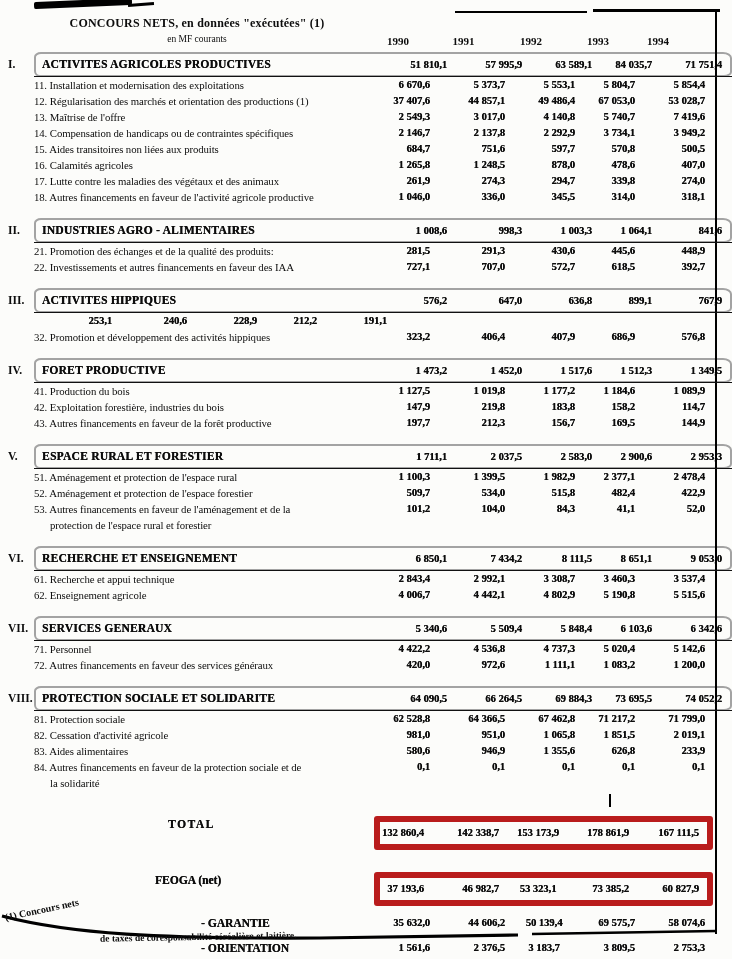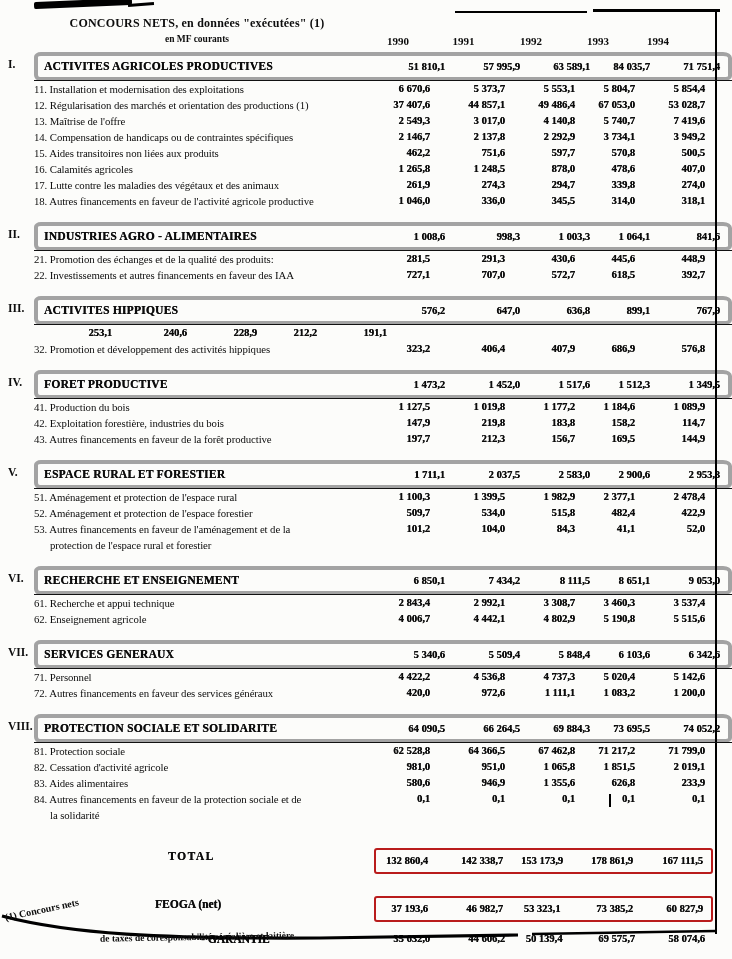--- a/index.html
+++ b/index.html
@@ -11,21 +11,21 @@
   .blob2{position:absolute;left:128px;top:3px;width:26px;height:3px;background:#000;transform:rotate(-4deg);}
   .toprule1{position:absolute;left:455px;top:11px;width:132px;height:2.4px;background:#000;}
   .toprule2{position:absolute;left:593px;top:9px;width:127px;height:2.6px;background:#000;}
   .rightrule{position:absolute;left:715px;top:9px;width:2.4px;height:925px;background:#000;}
   .ticktotal{position:absolute;left:609px;top:794px;width:2px;height:13px;background:#000;}
   .bottomcurve{position:absolute;left:0;top:908px;}
   
   .header-row{display:flex;margin:16px 0 0 8px;}
   .title-block{flex:0 0 332px;box-sizing:border-box;padding-left:46px;text-align:center;}
   .title{font-weight:bold;font-size:12px;letter-spacing:0.2px;}
-  .subtitle{font-weight:bold;font-size:9.5px;margin-top:3px;}
+  .subtitle{font-weight:normal;font-size:9.5px;margin-top:3px;}
   .years{display:flex;flex:0 0 373px;margin-top:19px;}
   .yr{font-weight:bold;font-size:11px;text-align:center;box-sizing:border-box;}
   .y1{flex:0 0 86px;padding-left:30px;}
   .y2{flex:0 0 75px;}
   .y3{flex:0 0 70px;padding-right:10px;}
   .y4{flex:0 0 60px;padding-right:6px;}
   .y5{flex:0 0 70px;padding-right:16px;}
   
   .row{display:flex;margin-left:8px;line-height:16px;align-items:flex-start;}
   .rom{flex:0 0 26px;font-weight:bold;font-size:11.5px;}
@@ -35,39 +35,39 @@
   .num{font-weight:bold;font-size:10.5px;text-align:right;box-sizing:border-box;
        padding-right:8px;white-space:nowrap;text-shadow:0.3px 0 0 currentColor;}
   .c1{flex:0 0 86px;}
   .c2{flex:0 0 75px;}
   .c3{flex:0 0 70px;}
   .c4{flex:0 0 60px;}
   .c5{flex:0 0 70px;}
   .section{margin-top:13px;}
   .section:first-child{margin-top:5px;}
   .sec-row .rom{padding-top:4px;}
-  .sec-box{flex:1;display:flex;border:4px solid #a3a3a3;border-radius:7px 9px 8px 6px / 5px 6px 5px 6px;
+  .sec-box{flex:1;display:flex;border:2px solid #a3a3a3;border-radius:7px 9px 8px 6px / 5px 6px 5px 6px;
            padding:2px 0 2px 6px;align-items:baseline;}
   .sec-title{flex:1;font-weight:bold;font-size:11.5px;letter-spacing:0.25px;white-space:nowrap;
              text-shadow:0.3px 0 0 currentColor;}
   .sub.first{position:relative;}
   .sub.first::before{content:'';position:absolute;left:26px;right:0;top:-1px;border-top:1.2px solid #111;}
   
   .sum .sum-lbl{flex:0 0 332px;box-sizing:border-box;font-weight:bold;font-size:11.5px;
                 text-shadow:0.3px 0 0 currentColor;}
   .sum-0{margin-top:25px;}
   .sum-0 .sum-lbl{padding-left:160px;letter-spacing:1.5px;}
   .sum-1{margin-top:22px;}
   .sum-1 .sum-lbl{padding-left:147px;}
   .sum-2{margin-top:9px;}
   .sum-2 .sum-lbl{padding-left:193px;}
   .sum-3{margin-top:9px;}
   .sum-3 .sum-lbl{padding-left:193px;}
   .sum-vals{display:flex;box-sizing:border-box;margin-left:34px;width:339px;align-items:baseline;}
-  .sum-vals.boxed{border:2px solid #b91c1c;border-radius:3px;padding:3px 0;}
+  .sum-vals.boxed{border:6px solid #b91c1c;border-radius:3px;padding:3px 0;}
   .sv1{flex:1 1 auto;}
   .sv2{flex:0 0 75px;}
   .sv3{flex:0 0 70px;text-align:center;}
   .sv4{flex:0 0 60px;}
   .sv5{flex:0 0 70px;}
   
   .fn1{position:absolute;left:4px;top:912px;font-weight:bold;font-size:10px;
        transform:rotate(-12deg);transform-origin:left top;white-space:nowrap;}
   .fn2{position:absolute;left:100px;top:932px;font-weight:bold;font-size:9.5px;
        transform:rotate(-1deg);white-space:nowrap;}
@@ -142,21 +142,21 @@
           <span class="lbl"><span class="l1">14. Compensation de handicaps ou de contraintes spécifiques</span></span>
           <span class="num c1">2 146,7</span>
           <span class="num c2">2 137,8</span>
           <span class="num c3">2 292,9</span>
           <span class="num c4">3 734,1</span>
           <span class="num c5">3 949,2</span>
         </div>
         <div class="row sub">
           <span class="rom"></span>
           <span class="lbl"><span class="l1">15. Aides transitoires non liées aux produits</span></span>
-          <span class="num c1">462,2</span>
+          <span class="num c1">684,7</span>
           <span class="num c2">751,6</span>
           <span class="num c3">597,7</span>
           <span class="num c4">570,8</span>
           <span class="num c5">500,5</span>
         </div>
         <div class="row sub">
           <span class="rom"></span>
           <span class="lbl"><span class="l1">16. Calamités agricoles</span></span>
           <span class="num c1">1 265,8</span>
           <span class="num c2">1 248,5</span>

